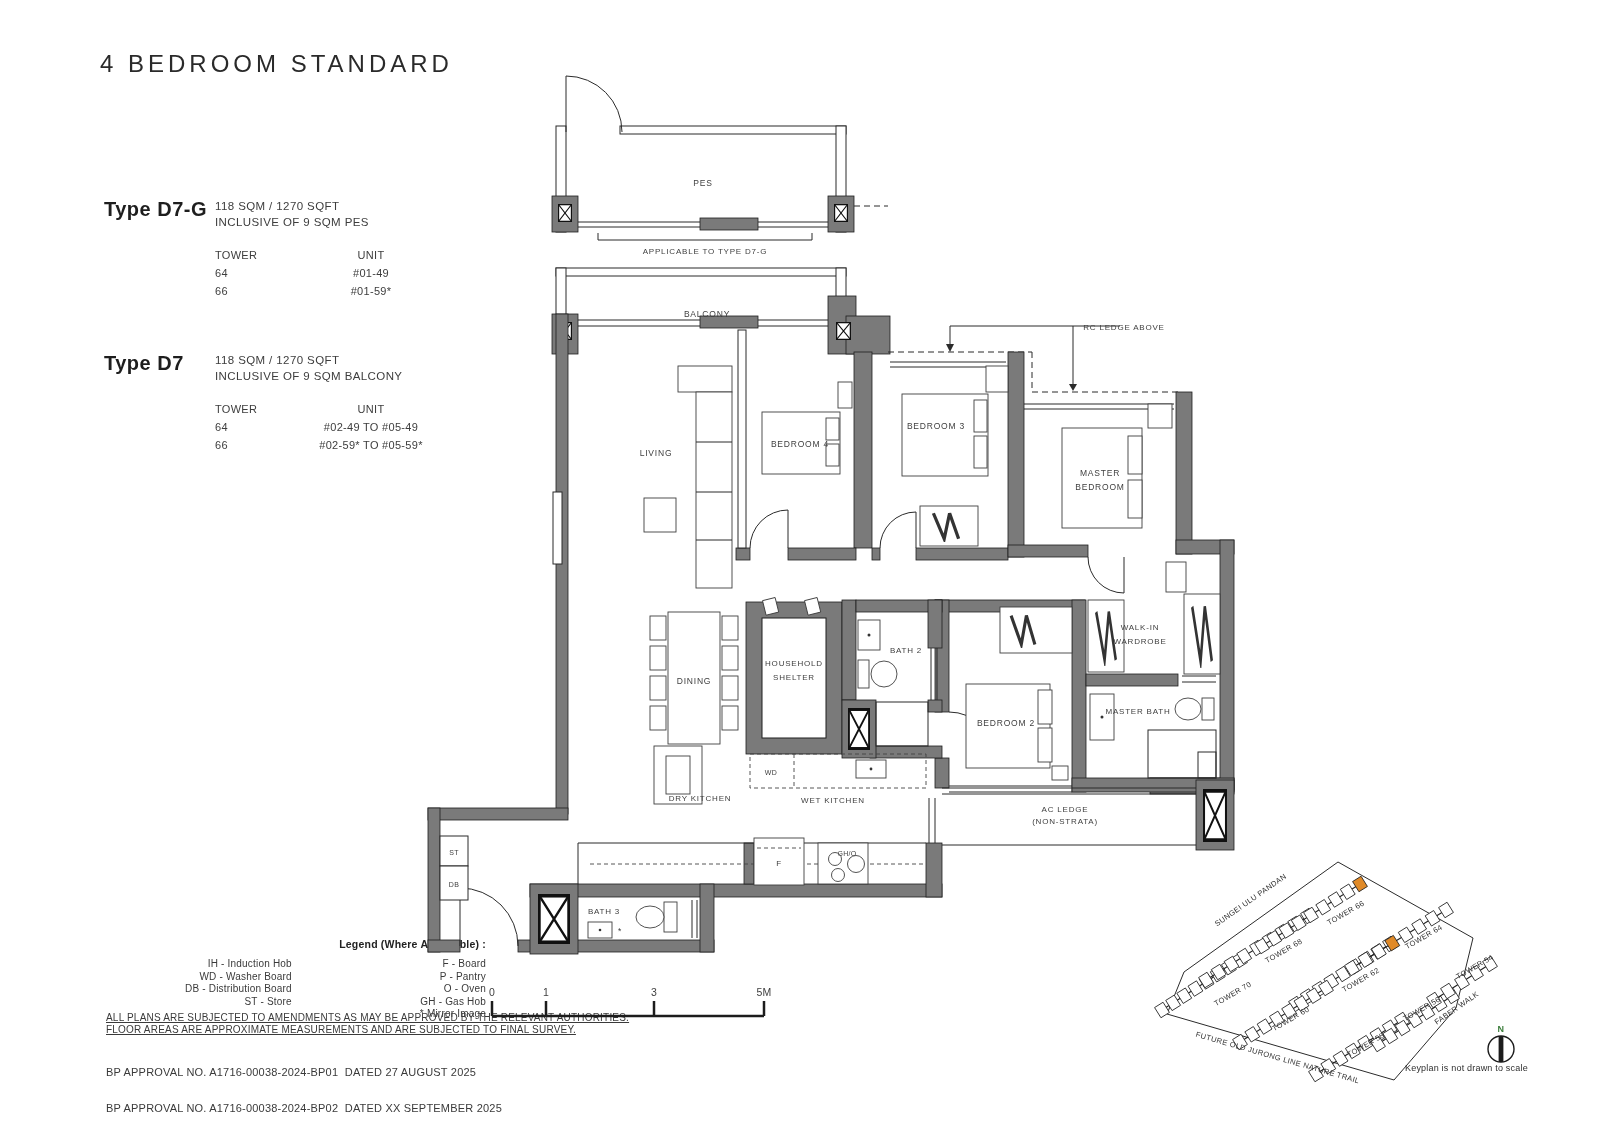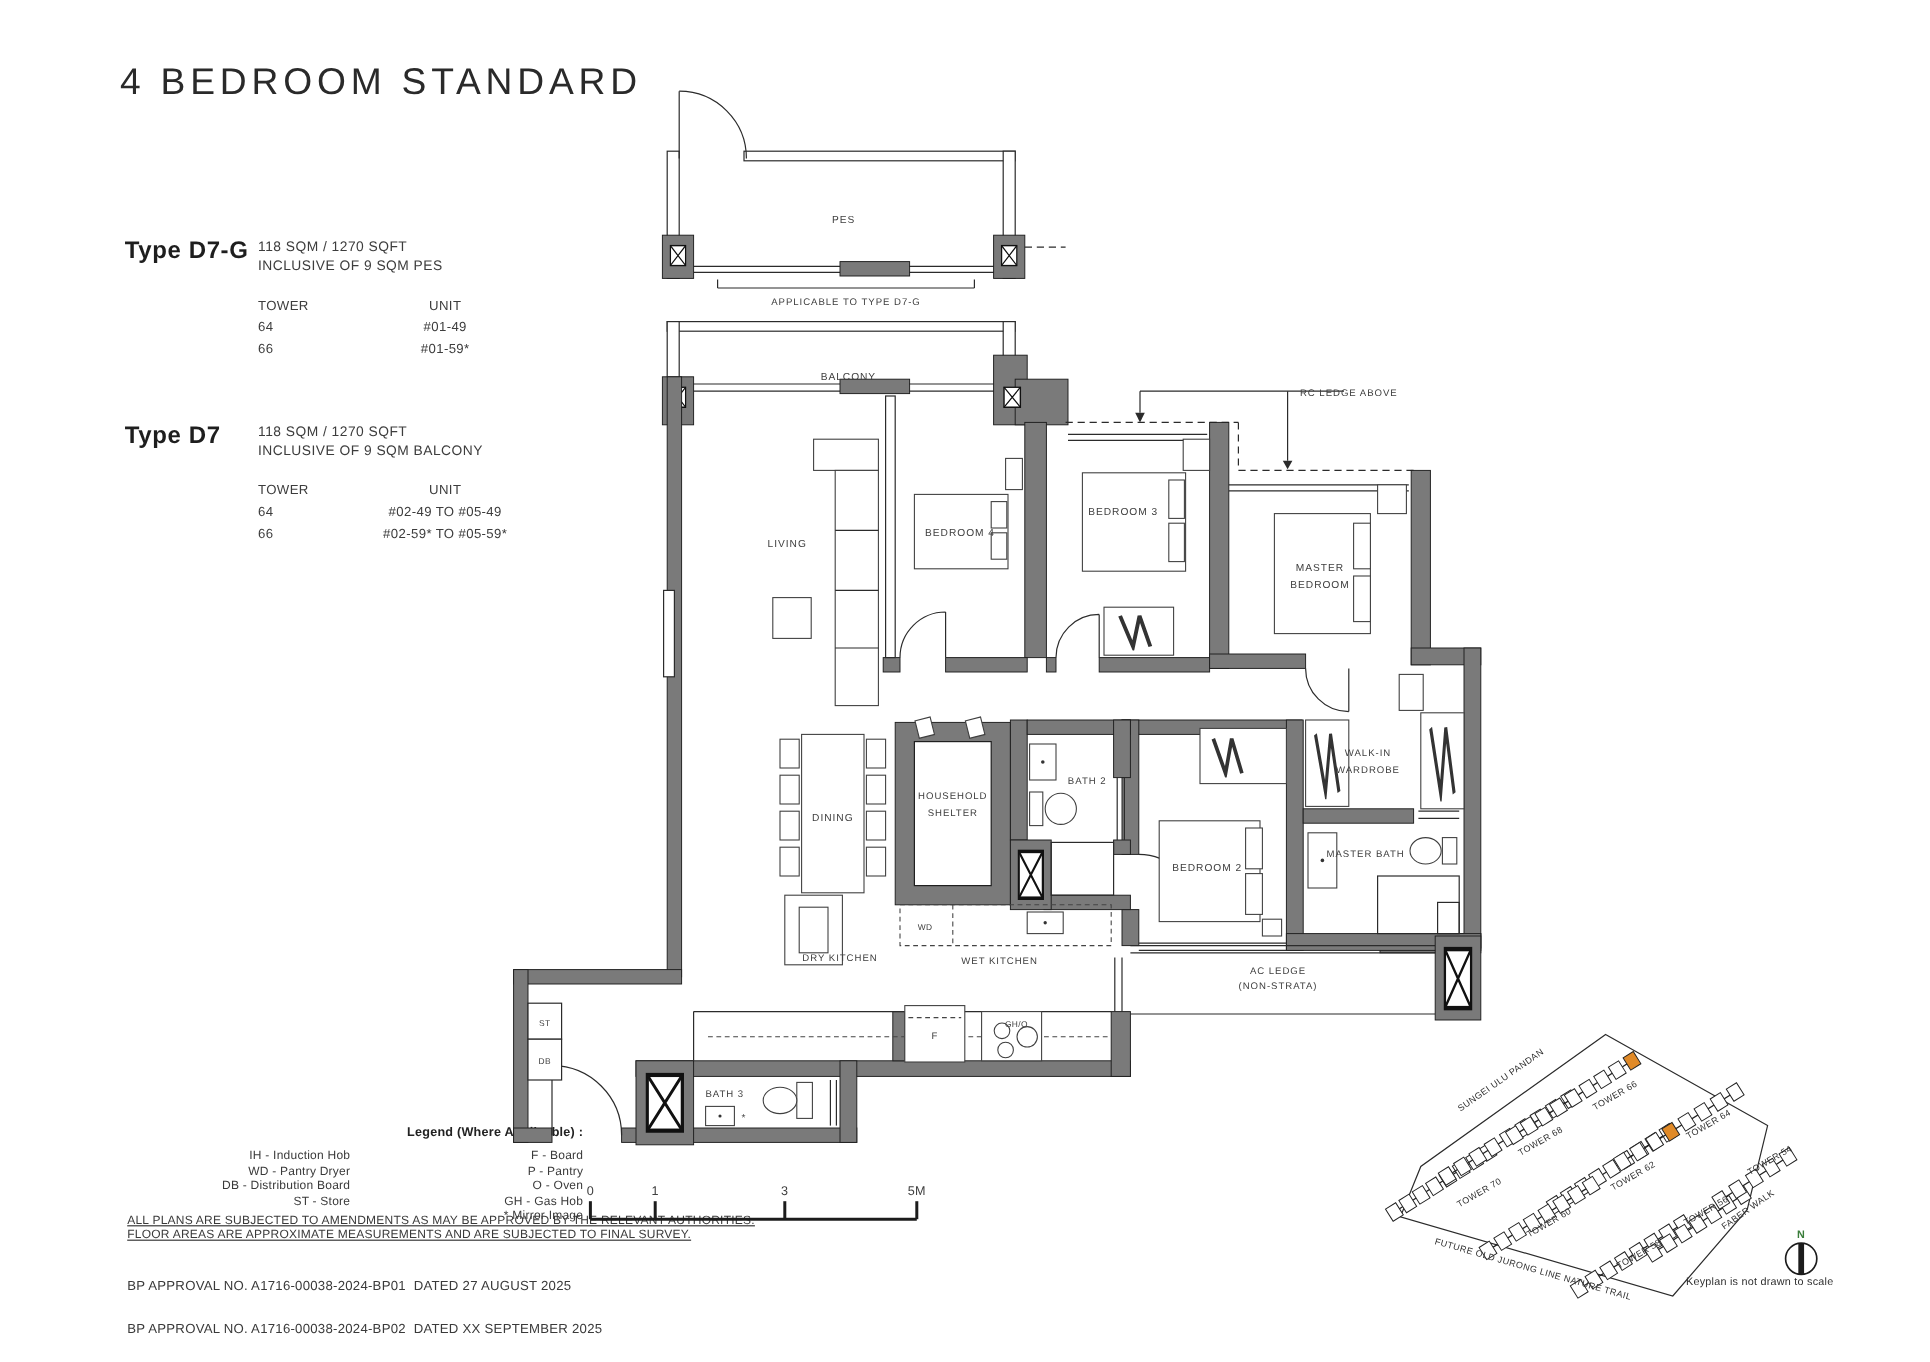--- a/index.html
+++ b/index.html
@@ -1,18 +1,18 @@
 <!DOCTYPE html>
 <html><head>
 <meta charset="utf-8">
 <style>
   html,body{margin:0;padding:0;background:#fff;}
   body{width:1608px;height:1135px;position:relative;font-family:"Liberation Sans",sans-serif;color:#3a3a3a;overflow:hidden;}
   .abs{position:absolute;}
-  #title{left:100px;top:50px;font-size:31px;letter-spacing:4px;color:#2a2a2a;font-weight:400;}
+  #title{left:100px;top:50px;font-size:24px;letter-spacing:4px;color:#2a2a2a;font-weight:400;}
   .typeblock{position:absolute;left:104px;width:430px;}
   .tname{position:absolute;left:0;top:0;font-weight:bold;font-size:20px;letter-spacing:.5px;color:#1e1e1e;text-align:center;}
   .tinfo{margin-left:111px;font-size:11.5px;line-height:16px;letter-spacing:.4px;color:#3d3d3d;}
   .ttable{margin-left:111px;margin-top:16px;font-size:11px;line-height:18px;letter-spacing:.3px;width:240px;color:#3d3d3d;}
   .trow{display:flex;}
   .c1{width:72px;text-align:left;}
   .c2{flex:1;text-align:center;}
   #legend{left:106px;top:938px;width:380px;text-align:right;}
   #legend .ltitle{font-size:10.5px;font-weight:bold;color:#222;margin-bottom:8px;letter-spacing:.2px;}
   .lcols{position:relative;font-size:10px;line-height:12.5px;letter-spacing:.2px;}
@@ -87,21 +87,21 @@
   <div class="lcols">
     <div>
       <div>F - Board</div>
       <div>P - Pantry</div>
       <div>O - Oven</div>
       <div>GH - Gas Hob</div>
       <div>* Mirror Image</div>
     </div>
     <div class="lcol2">
       <div>IH - Induction Hob</div>
-      <div>WD - Pantry Dryer</div>
+      <div>WD - Washer Board</div>
       <div>DB - Distribution Board</div>
       <div>ST - Store</div>
     </div>
   </div>
 </div>
 
 <div id="notes" class="abs">
   <div>ALL PLANS ARE SUBJECTED TO AMENDMENTS AS MAY BE APPROVED BY THE RELEVANT AUTHORITIES.</div>
   <div>FLOOR AREAS ARE APPROXIMATE MEASUREMENTS AND ARE SUBJECTED TO FINAL SURVEY.</div>
 </div>

